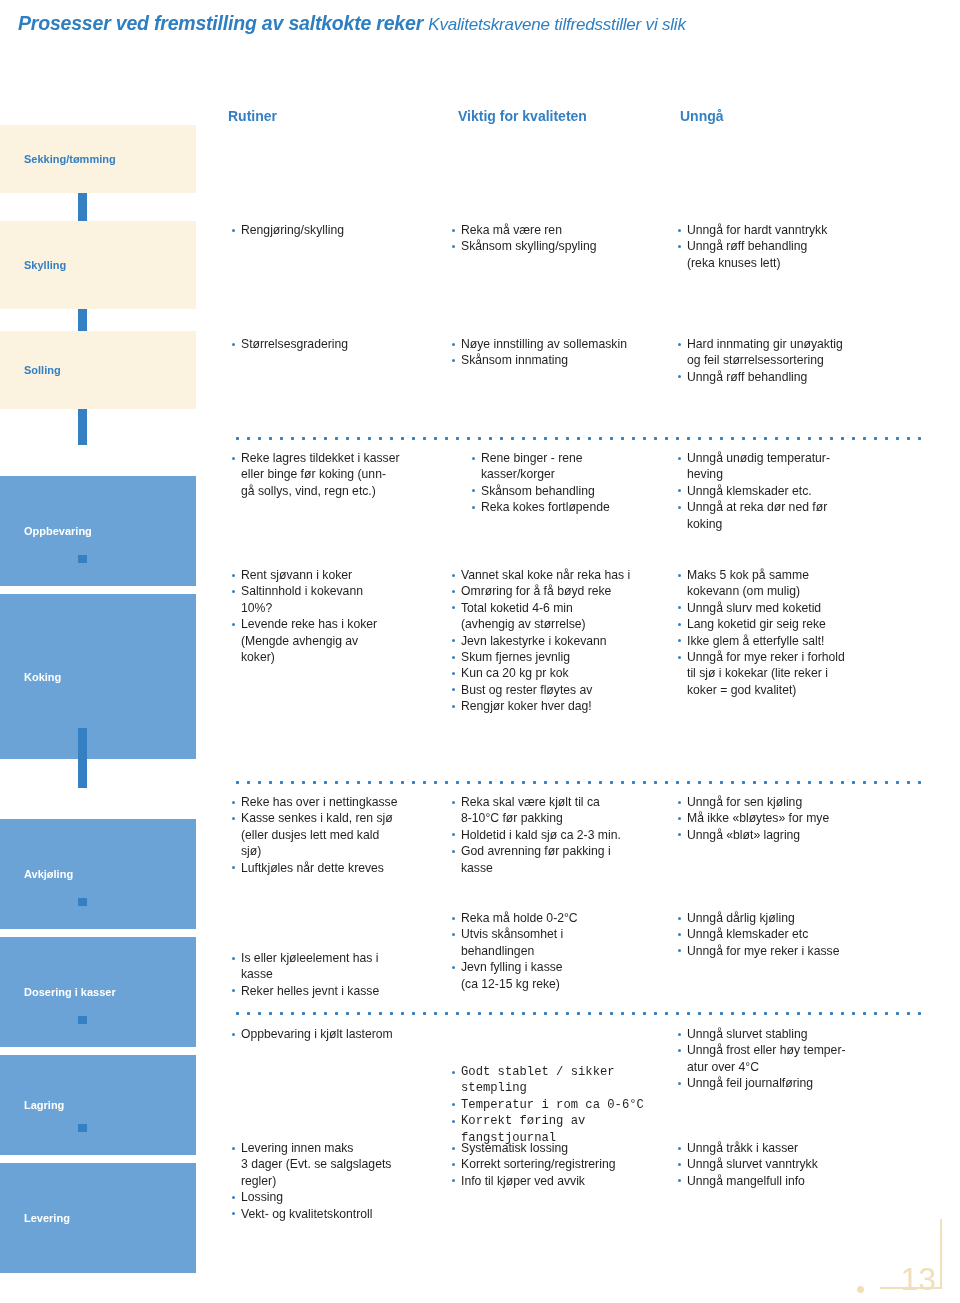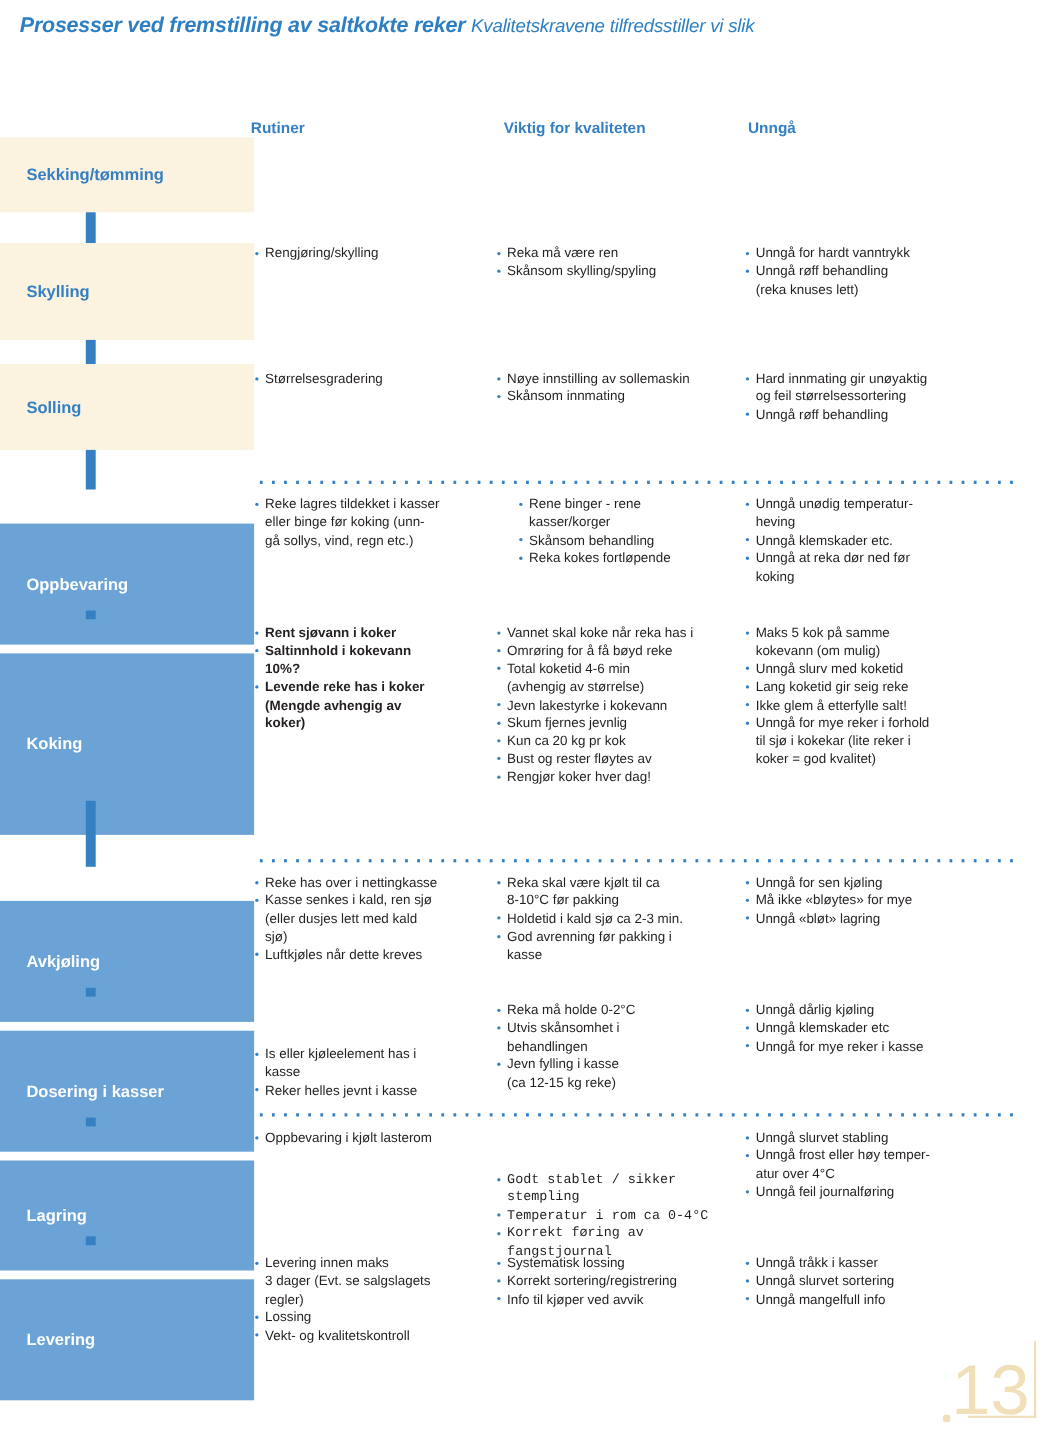--- a/index.html
+++ b/index.html
@@ -26,26 +26,26 @@
   }
   .page-title .sub {
     font-weight: normal;
     font-style: italic;
     color: #2e7fc1;
     font-size: 17px;
   }
   .rail-box {
     position: absolute;
     left: 0;
-    width: 231px;
+    width: 196px;
     display: flex;
     align-items: center;
     padding-left: 24px;
     font-weight: bold;
-    font-size: 15px;
+    font-size: 11px;
     color: #3580c2;
   }
   .rail-box.cream { background: #fbf2df; }
   .rail-box.blue  { background: #6ba3d6; color: #ffffff; margin-top: 31px; }
   .rail-connector {
     position: absolute;
     left: 78px;
     width: 9px;
     background: #3580c2;
   }
@@ -89,21 +89,21 @@
     height: 3px;
     background-image: radial-gradient(circle, #3580c2 1.4px, rgba(0,0,0,0) 1.5px);
     background-size: 11px 3px;
     background-repeat: repeat-x;
   }
 
   
   .page-num {
     position: absolute;
     right: 24px; bottom: 8px;
-    font-size: 64px;
+    font-size: 32px;
     color: #f0dfb8;
     font-weight: normal;
     line-height: 1;
   }
   .corner-line {
     position: absolute;
     border-right: 2px solid #f0dfb8;
     border-bottom: 2px solid #f0dfb8;
   }
   .corner-dot {
@@ -211,21 +211,21 @@
 <div class="cell" style="left:678px; top:450px; width:250px;">
   <ul>
     <li>Unngå unødig temperatur-</li>
     <li class="cont">heving</li>
     <li>Unngå klemskader etc.</li>
     <li>Unngå at reka dør ned før</li>
     <li class="cont">koking</li>
   </ul>
 </div>
 
-<div class="cell" style="left:232px; top:567px; width:215px;font-weight:bold;">
+<div class="cell" style="left:232px; top:567px; width:215px;">
   <ul>
     <li>Rent sjøvann i koker</li>
     <li>Saltinnhold i kokevann</li>
     <li class="cont">10%?</li>
     <li>Levende reke has i koker</li>
     <li class="cont">(Mengde avhengig av</li>
     <li class="cont">koker)</li>
   </ul>
 </div>
 <div class="cell" style="left:452px; top:567px; width:225px;">
@@ -305,21 +305,21 @@
 </div>
 
 <div class="cell" style="left:232px; top:1026px; width:215px;">
   <ul>
     <li>Oppbevaring i kjølt lasterom</li>
   </ul>
 </div>
 <div class="cell" style="left:452px; top:1064px; width:230px;font-family:Liberation Mono, monospace;">
   <ul>
     <li>Godt stablet / sikker stempling</li>
-    <li>Temperatur i rom ca 0-4°C</li>
+    <li>Temperatur i rom ca 0-6°C</li>
     <li>Korrekt føring av fangstjournal</li>
   </ul>
 </div>
 <div class="cell" style="left:678px; top:1026px; width:250px;">
   <ul>
     <li>Unngå slurvet stabling</li>
     <li>Unngå frost eller høy temper-</li>
     <li class="cont">atur over 4°C</li>
     <li>Unngå feil journalføring</li>
   </ul>
@@ -337,20 +337,20 @@
 <div class="cell" style="left:452px; top:1140px; width:230px;">
   <ul>
     <li>Systematisk lossing</li>
     <li>Korrekt sortering/registrering</li>
     <li>Info til kjøper ved avvik</li>
   </ul>
 </div>
 <div class="cell" style="left:678px; top:1140px; width:250px;">
   <ul>
     <li>Unngå tråkk i kasser</li>
-    <li>Unngå slurvet sortering</li>
+    <li>Unngå slurvet vanntrykk</li>
     <li>Unngå mangelfull info</li>
   </ul>
 </div>
 
 <div class="corner-line" style="right:18px; bottom:14px; width:62px; height:70px;"></div>
 <div class="corner-dot" style="right:96px; bottom:10px;"></div>
 <div class="page-num">13</div>
 
 </body></html>

